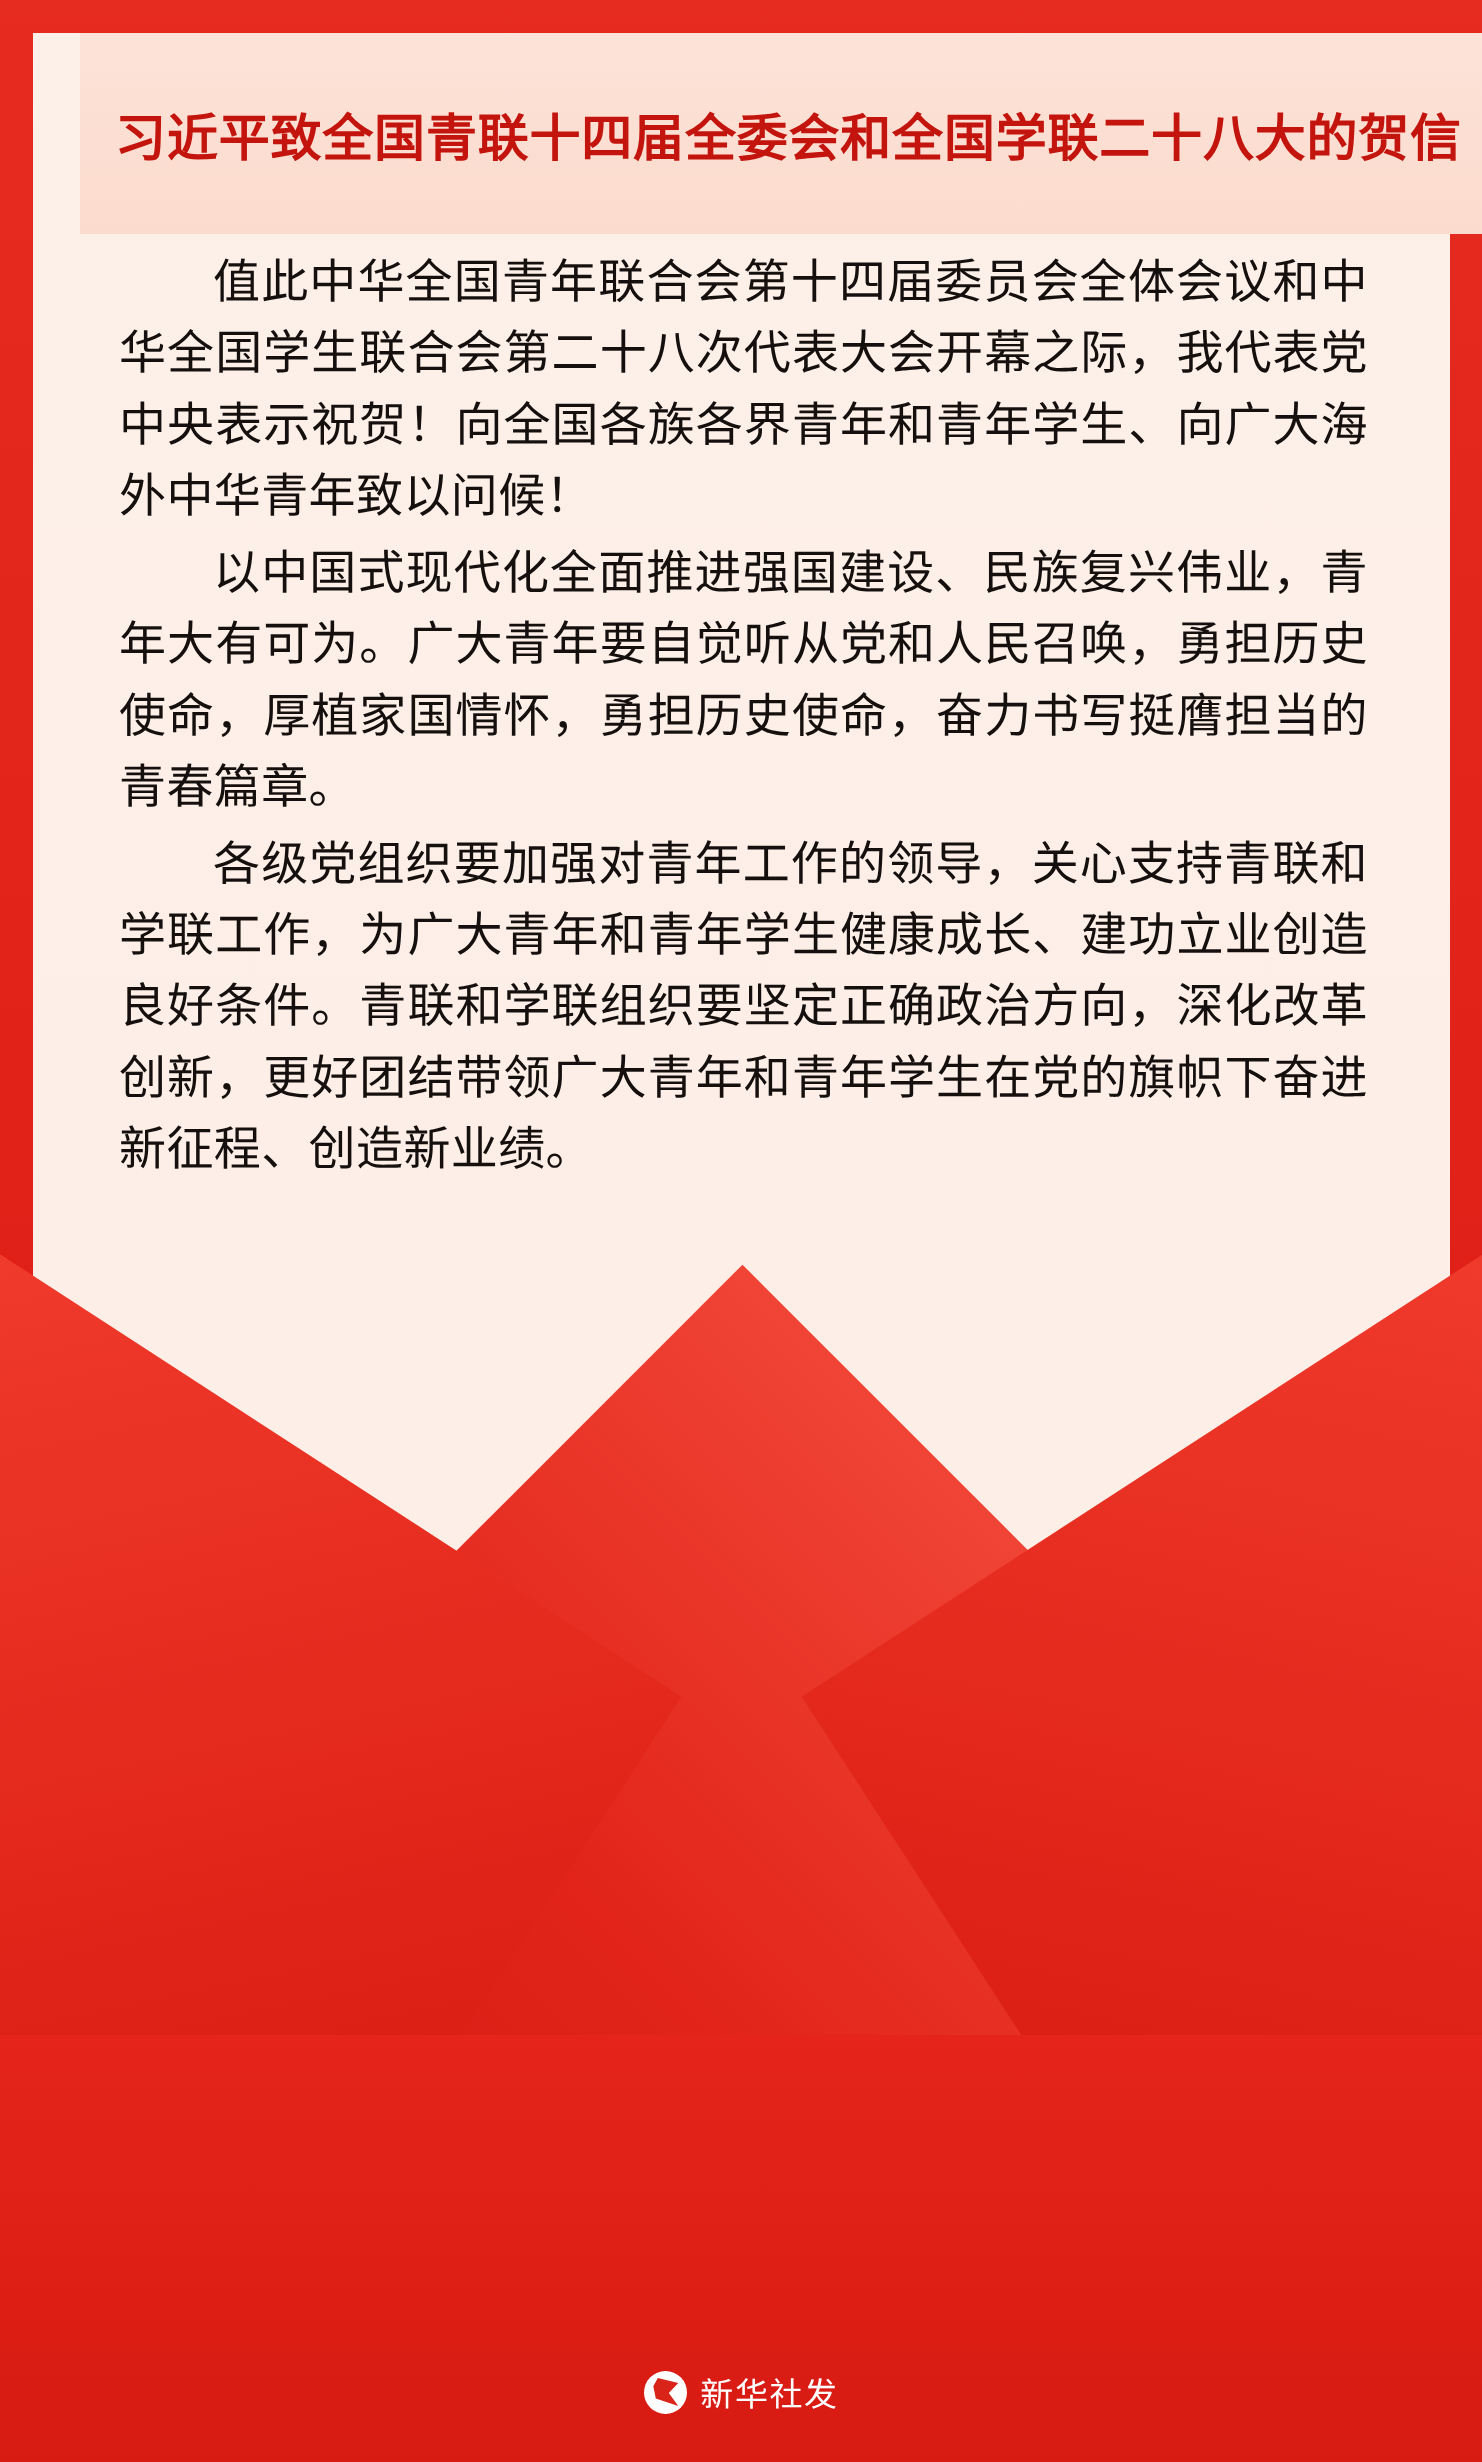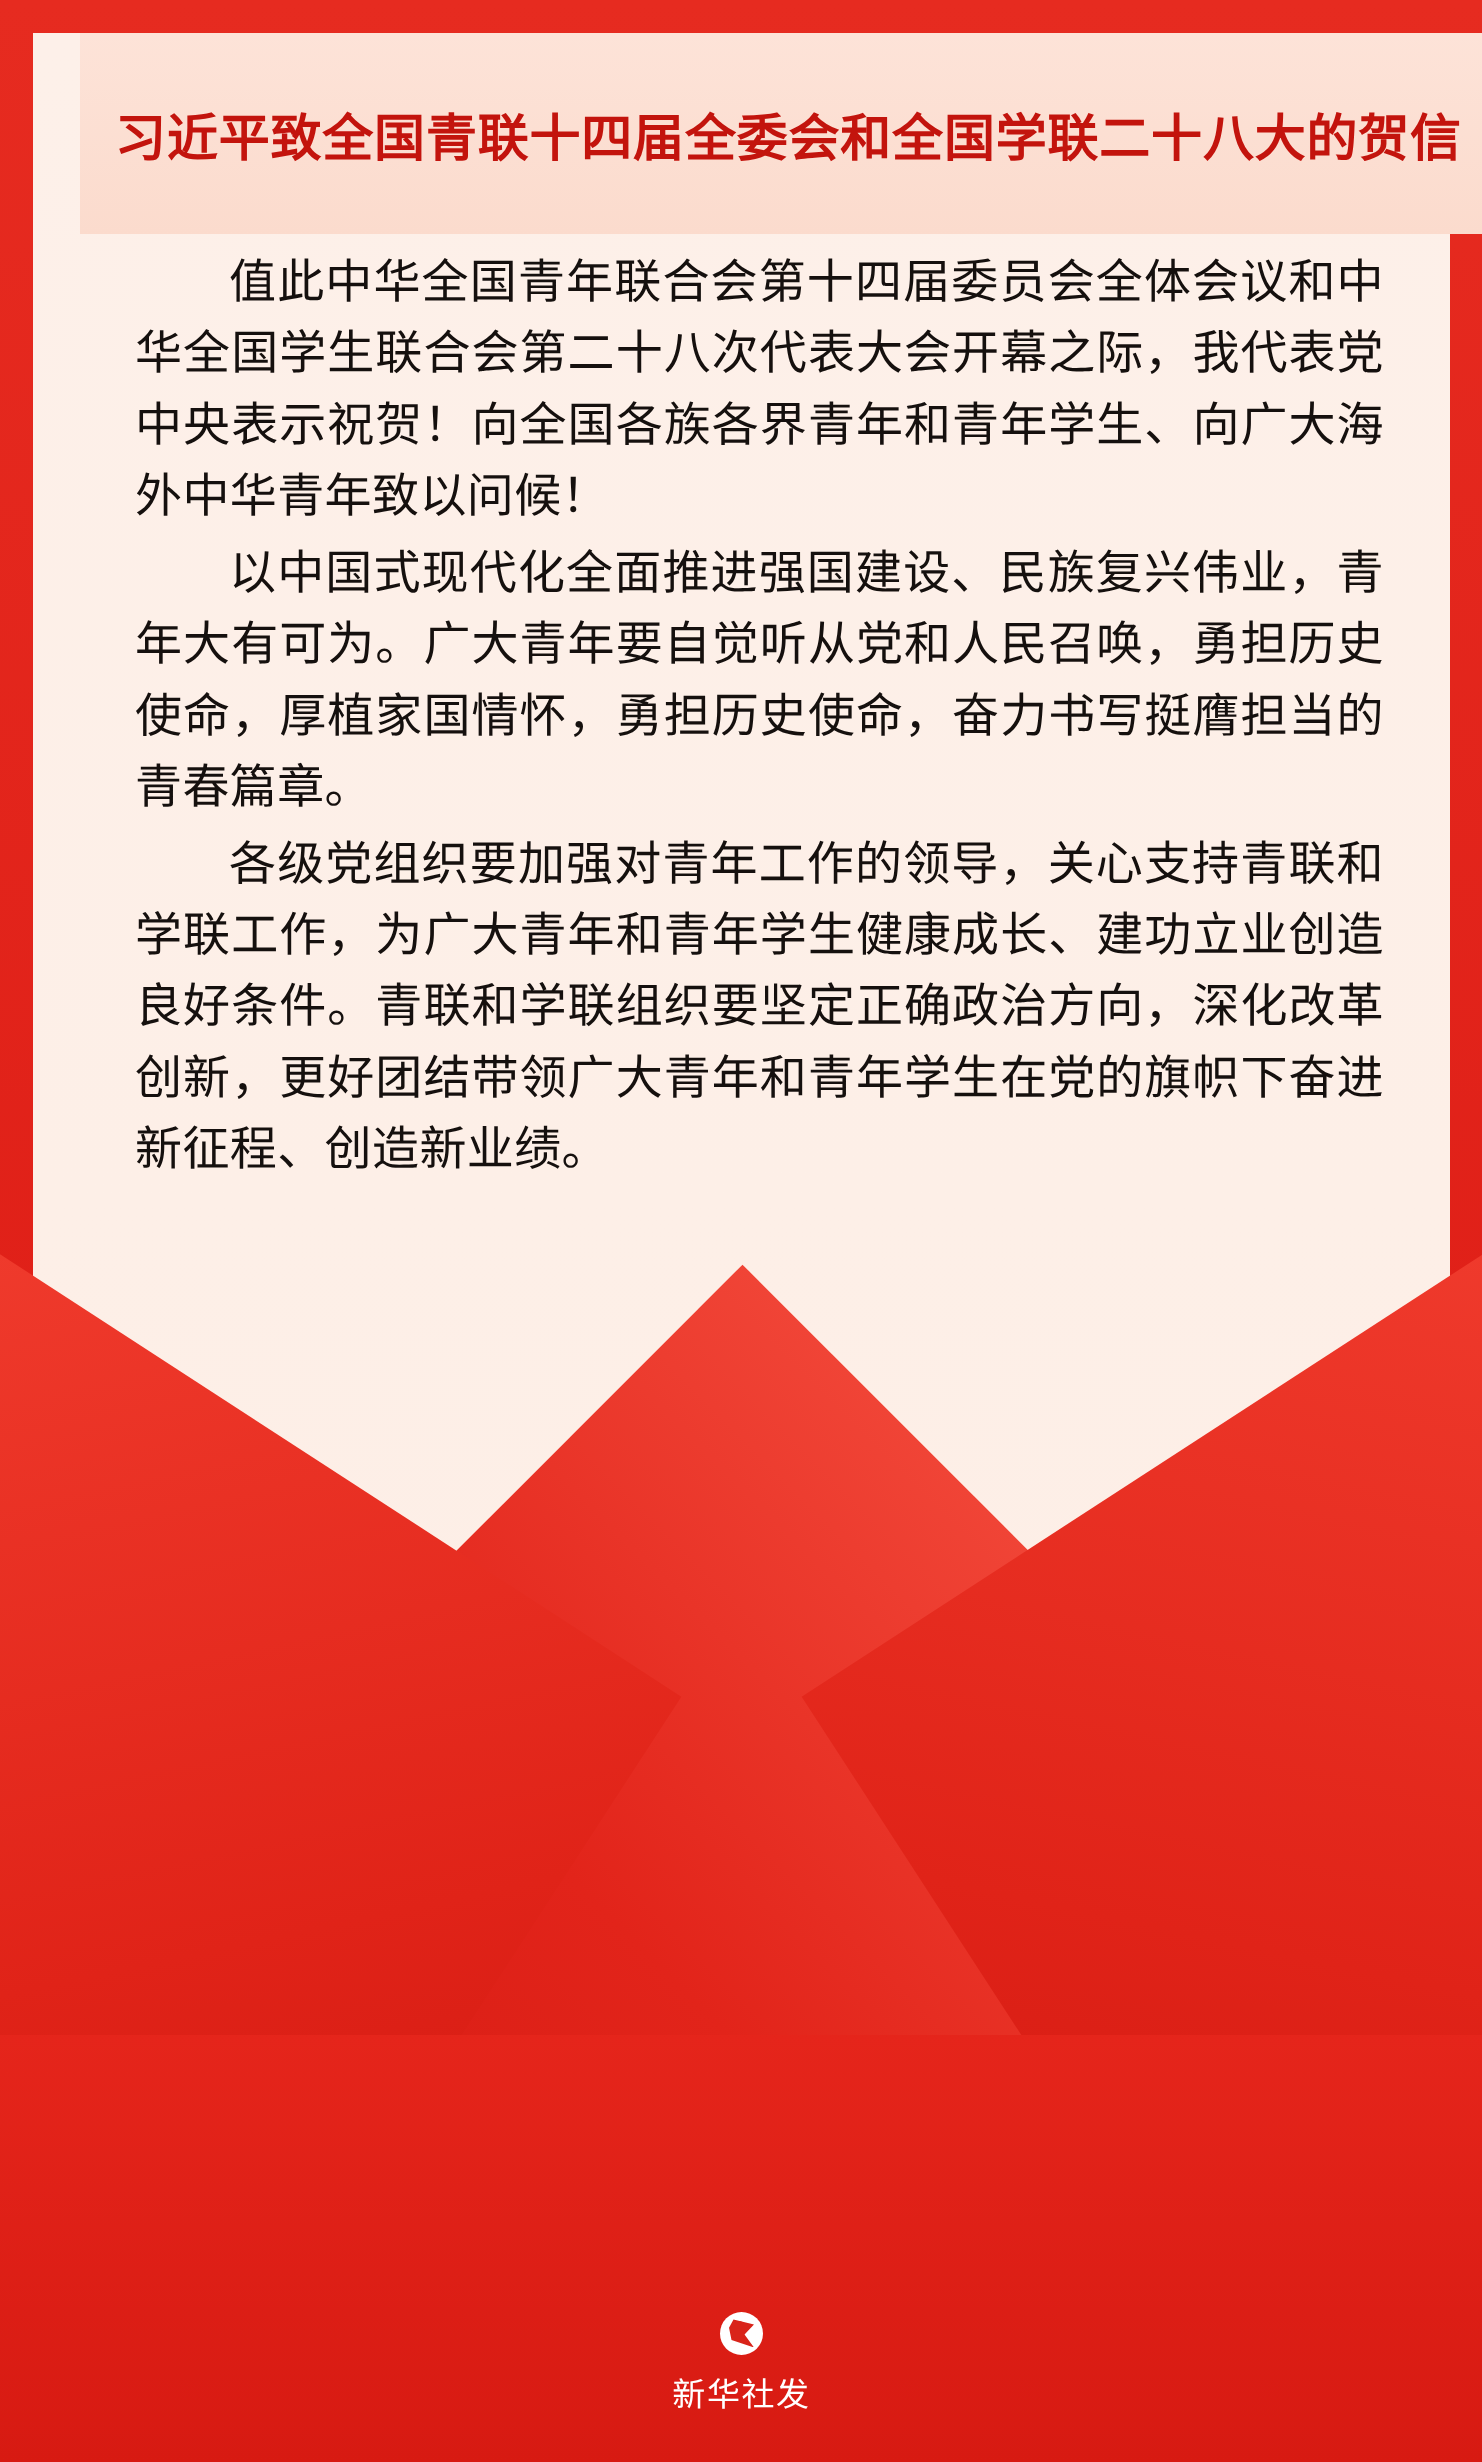--- a/index.html
+++ b/index.html
@@ -57,21 +57,21 @@
     font-weight: bold;
     font-size: 51px;
     letter-spacing: 0.8px;
     color: #c3140d;
     white-space: nowrap;
   }
 
   
   .letter-body {
     position: absolute;
-    left: 135px;
+    left: 119px;
     top: 247px;
     width: 1249px;
   }
   .para {
     font-size: 47px;
     line-height: 1.52;
     color: #15100e;
     text-align: justify;
     text-justify: inter-ideograph;
     text-indent: 2em;
@@ -152,21 +152,20 @@
   
   .credit {
     position: absolute;
     left: 0;
     bottom: 46px;
     width: 1483px;
     display: flex;
     align-items: center;
     justify-content: center;
     gap: 13px;
-    flex-direction: column;
   }
   .credit-logo {
     width: 43px;
     height: 43px;
     border-radius: 50%;
     background: #ffffff;
     position: relative;
     display: inline-block;
   }
   .credit-logo::before {

